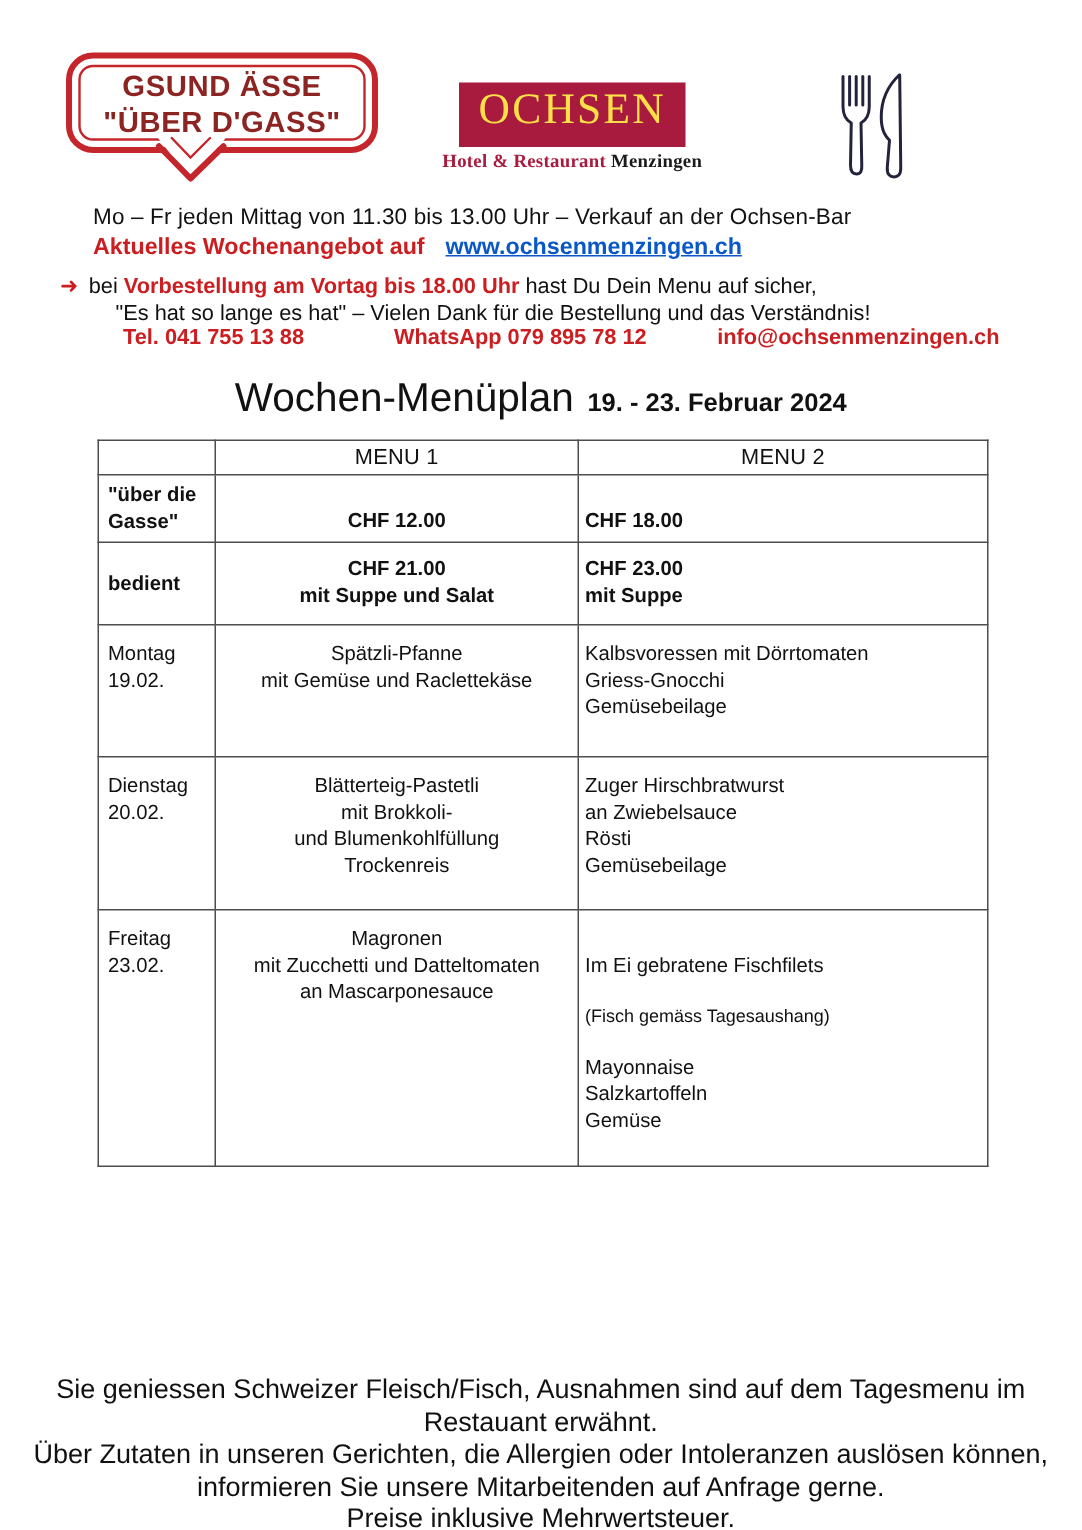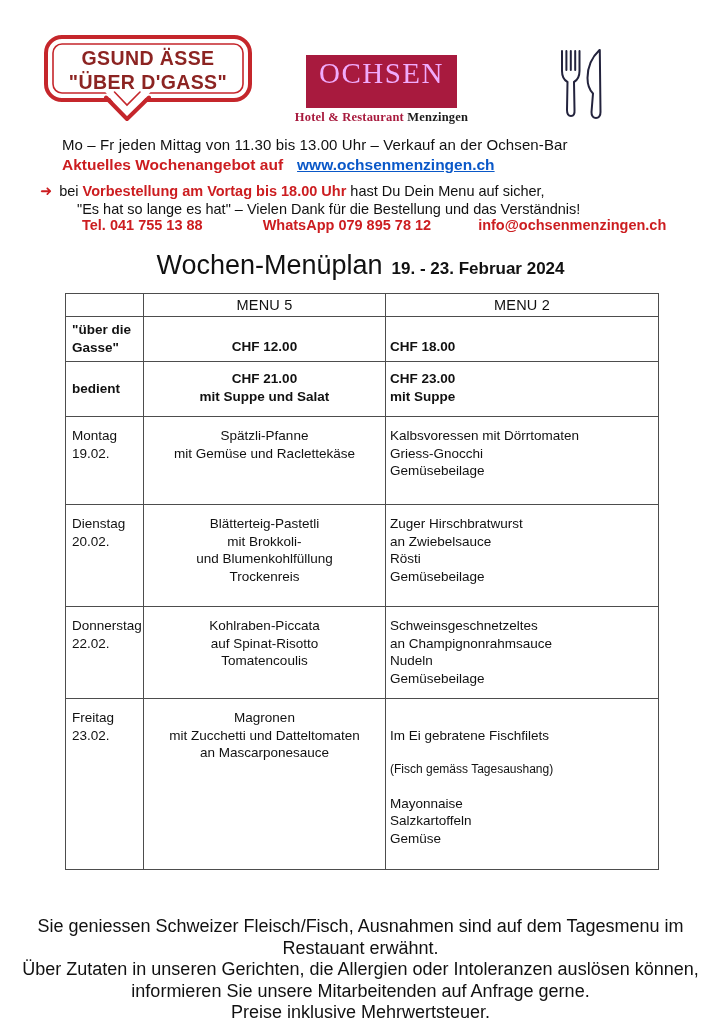--- a/index.html
+++ b/index.html
@@ -13,23 +13,23 @@
   .bubble-wrap { position:absolute; left:43px; top:34px; width:214px; height:92px; }
   .bubble-svg { position:absolute; left:0; top:0; }
   .bubble-text {
     position:absolute; left:0; top:8px; width:210px; height:56px;
     display:flex; flex-direction:column; align-items:center; justify-content:center;
     font-weight:bold; font-size:19.5px; line-height:1.24; color:#8c2422; letter-spacing:.4px;
     white-space:pre-line; text-align:center;
   }
   .logo-wrap { position:absolute; left:294px; top:55px; width:175px; text-align:center; }
   .logo-box {
-    display:inline-block; background:#a81a3e; color:#f0abfc;
+    display:inline-block; background:#a81a3e; color:#fde047;
     font-family:"Liberation Serif","DejaVu Serif",serif;
-    font-size:29px; line-height:1.18; padding:1px 13px 18px 13px; letter-spacing:1.5px;
+    font-size:29px; line-height:1.18; padding:1px 13px 8px 13px; letter-spacing:1.5px;
   }
   .logo-sub {
     margin-top:2px; font-family:"Liberation Serif","DejaVu Serif",serif;
     font-size:12.5px; font-weight:bold; letter-spacing:.2px;text-align:center;
   }
   .logo-sub .red { color:#a81a3e; }
   .logo-sub .blk { color:#1a1a1a; }
   .cutlery { position:absolute; left:551px; top:46px; }
   
   .info { position:absolute; left:62px; top:136px; width:620px; font-size:15px; }
@@ -124,21 +124,21 @@
   </div>
 
   <div class="titleblock">
     <span class="main">Wochen-Menüplan</span><span class="daterange">19. - 23. Februar 2024</span>
   </div>
 
   <table class="menu">
     <tbody>
         <tr class="hrow">
       <td class="daycol"></td>
-      <td class="m1col">MENU 5</td>
+      <td class="m1col">MENU 1</td>
       <td class="m2col">MENU 2</td>
     </tr>
     <tr class="price1">
       <td class="daycol lab">"über die
 Gasse"</td>
       <td class="m1col val">CHF 12.00</td>
       <td class="m2col val">CHF 18.00</td>
     </tr>
     <tr class="price2">
       <td class="daycol lab">bedient</td>
@@ -161,31 +161,20 @@
 20.02.</td>
       <td class="m1col">Blätterteig-Pastetli
 mit Brokkoli-
 und Blumenkohlfüllung
 Trockenreis</td>
       <td class="m2col">Zuger Hirschbratwurst
 an Zwiebelsauce
 Rösti
 Gemüsebeilage</td>
     </tr>
-    <tr class="thu">
-      <td class="daycol">Donnerstag
-22.02.</td>
-      <td class="m1col">Kohlraben-Piccata
-auf Spinat-Risotto
-Tomatencoulis</td>
-      <td class="m2col">Schweinsgeschnetzeltes
-an Champignonrahmsauce
-Nudeln
-Gemüsebeilage</td>
-    </tr>
     <tr class="fri">
       <td class="daycol">Freitag
 23.02.</td>
       <td class="m1col">Magronen
 mit Zucchetti und Datteltomaten
 an Mascarponesauce</td>
       <td class="m2col">
         <div>Im Ei gebratene Fischfilets</div>
         <div class="smallnote">(Fisch gemäss Tagesaushang)</div>
         <div>Mayonnaise

